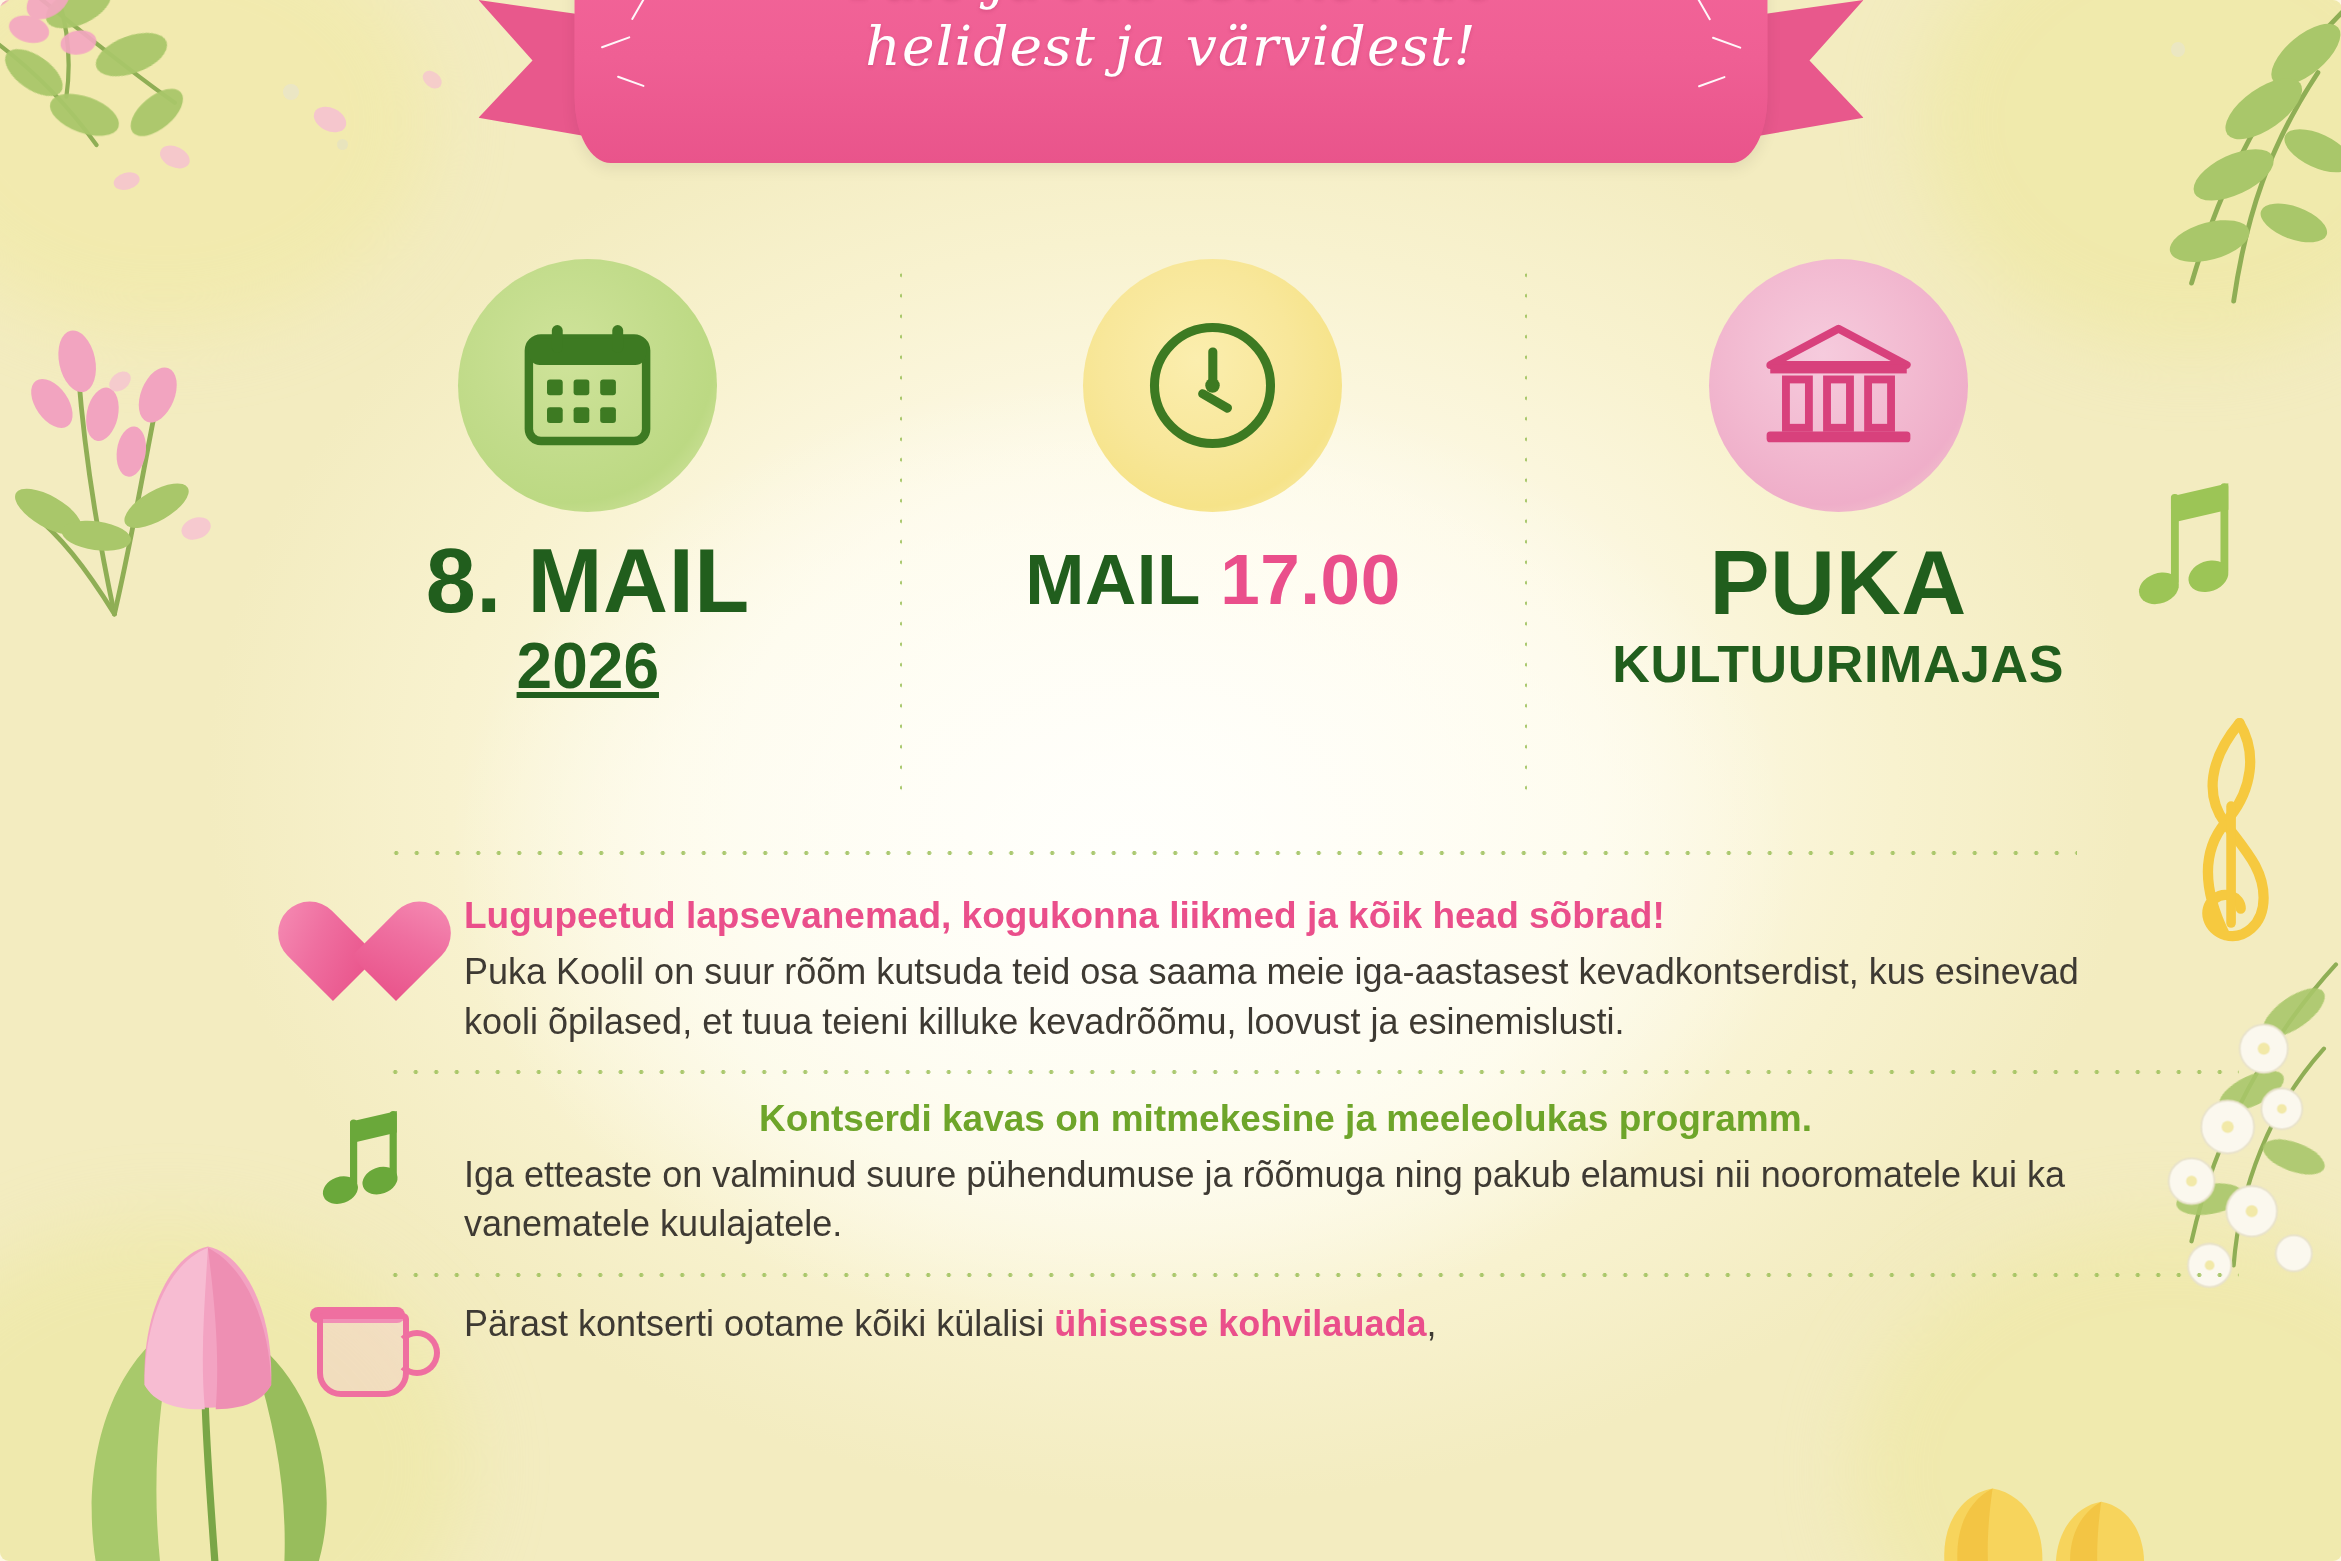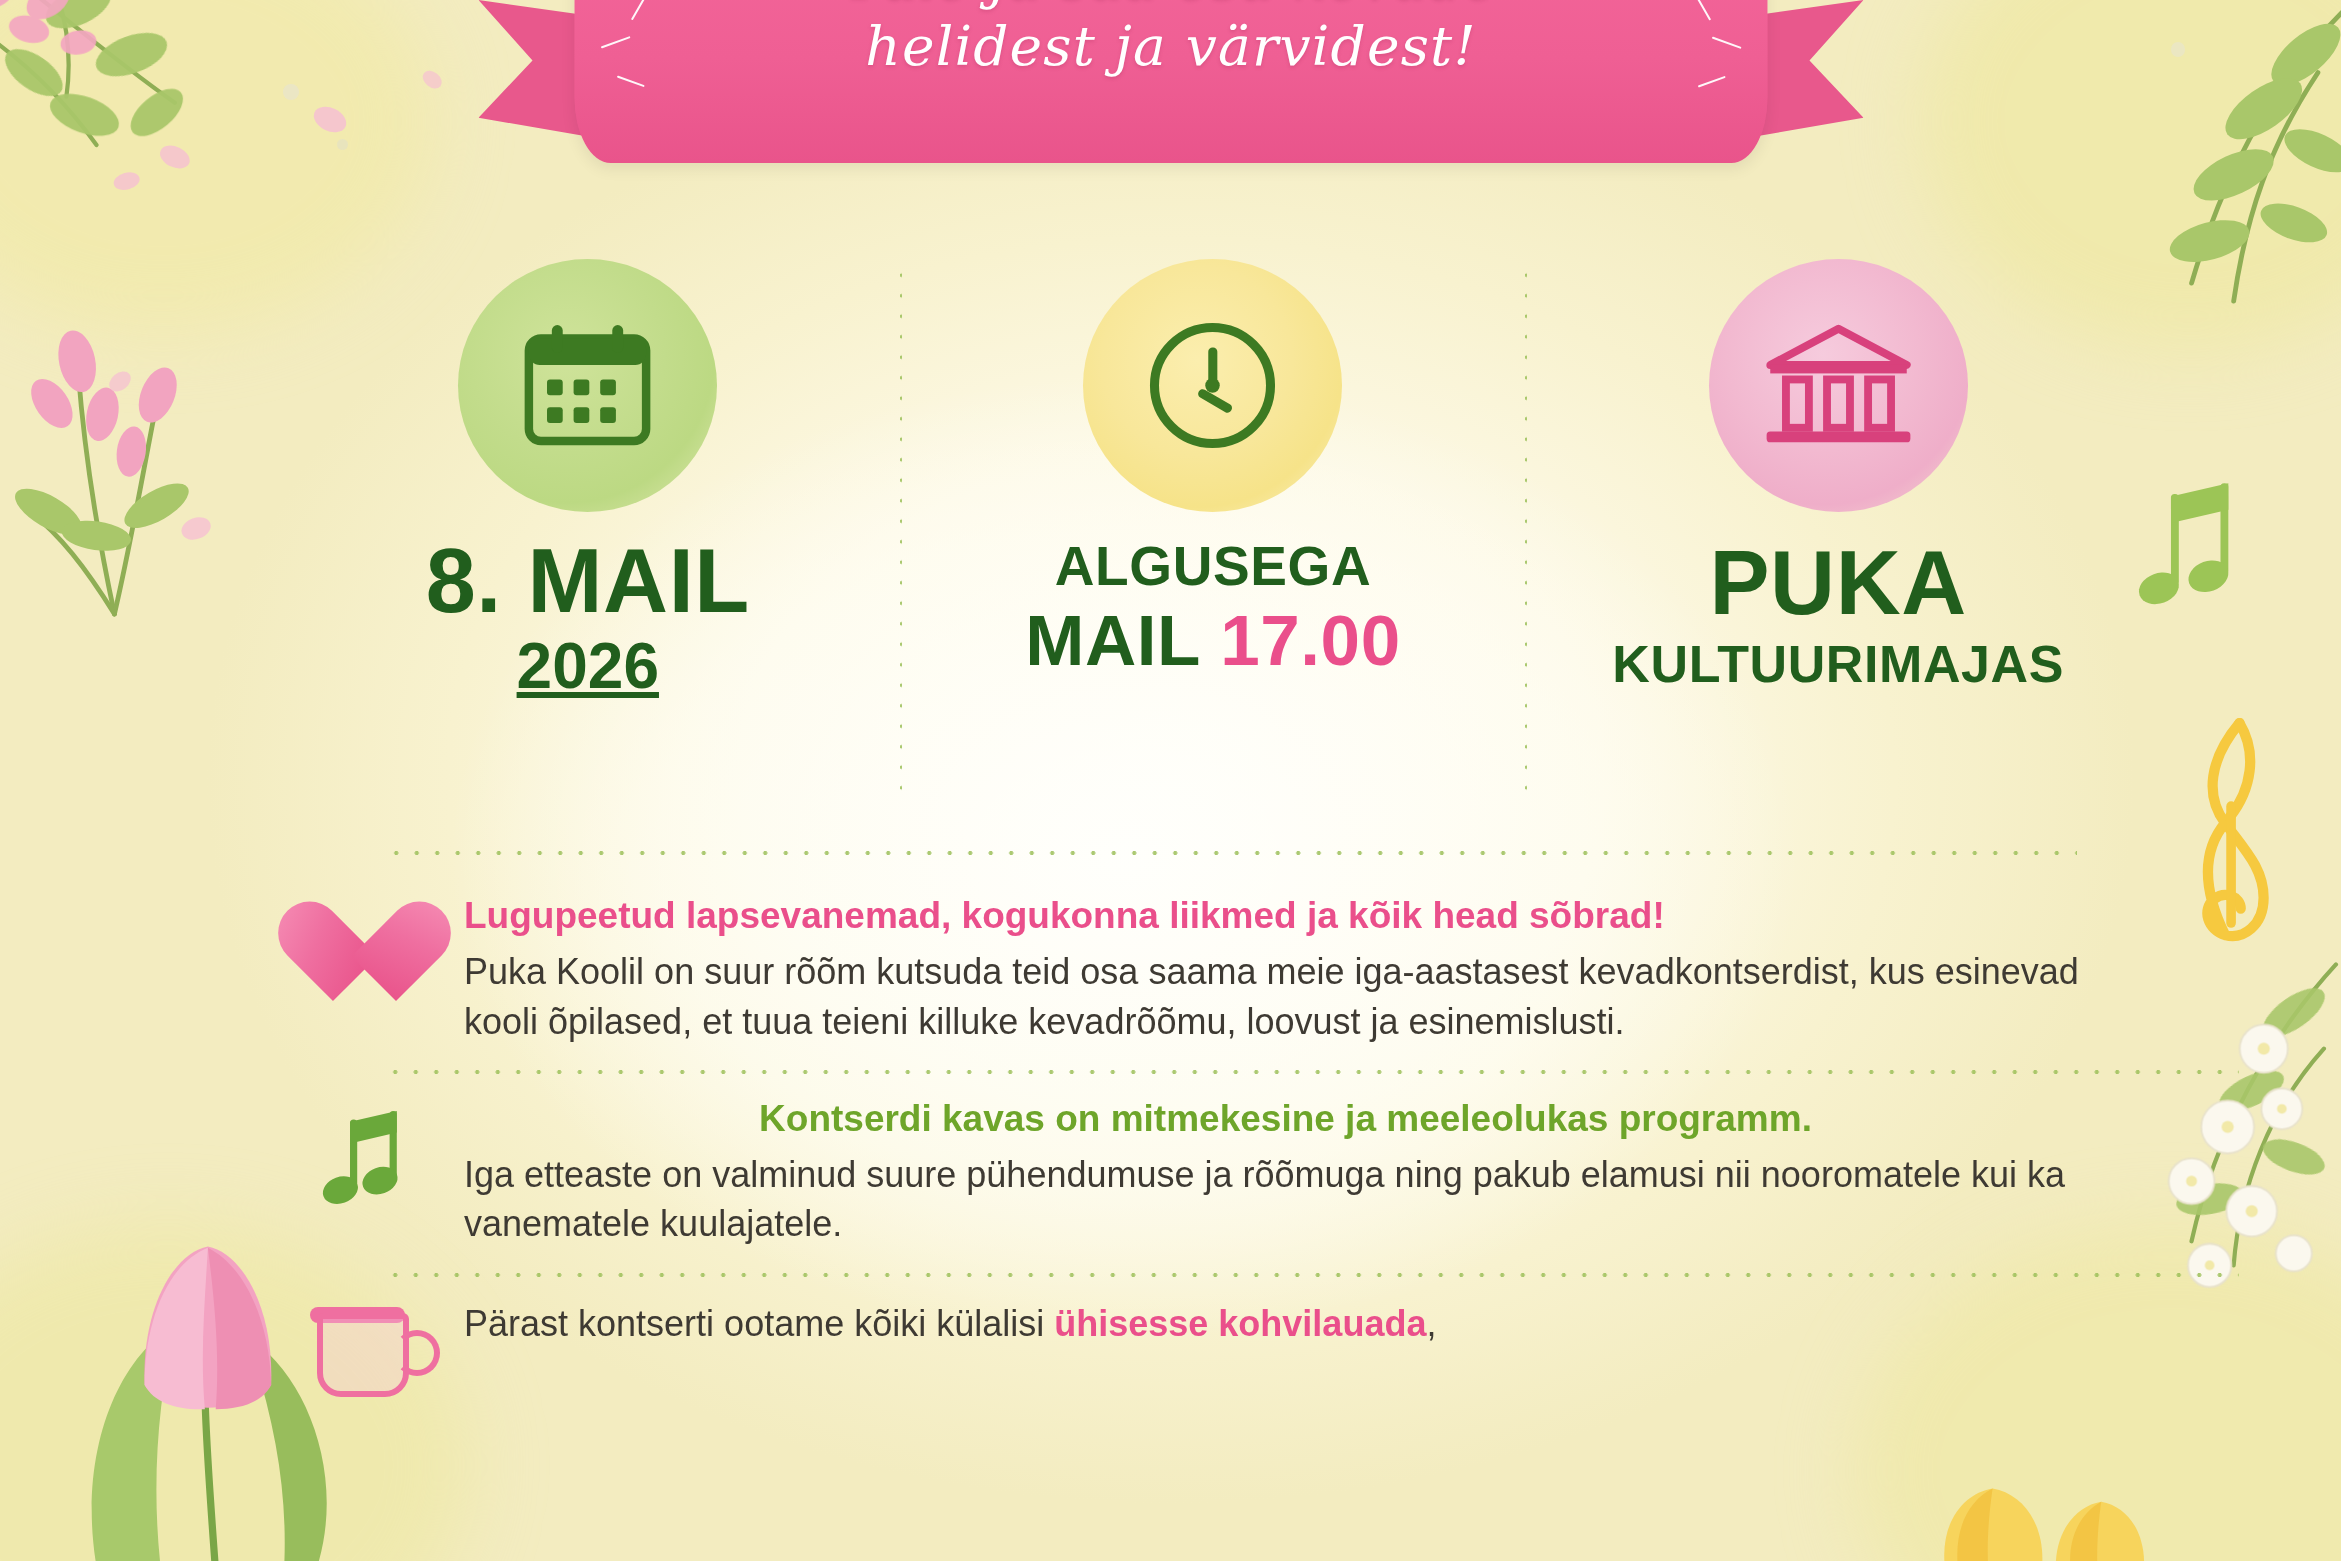--- a/index.html
+++ b/index.html
@@ -15,20 +15,21 @@
     position: relative;
   }
 
   
   .poster {
     position: absolute;
     inset: 0;
     background:
       radial-gradient(ellipse 964px 723px at 50% 50%, #fffdf4 0%, #fdf9e6 45%, #f8f2cf 75%, #f3ecc0 100%);
     overflow: hidden;
+    border-radius: 9px;
   }
   .paper-inner {
     position: absolute;
     inset: 0;
     background: radial-gradient(ellipse 843px 602px at 48% 55%, rgba(255,255,252,0.95) 0%, rgba(255,254,245,0.6) 55%, rgba(255,255,255,0) 80%);
     pointer-events: none;
   }
 
   
   .blotch {
@@ -437,21 +438,20 @@
 
     <div class="info-col">
       <div class="icon-blob blob-yellow">
         <svg width="139" height="139" viewBox="0 0 230 230">
           <circle cx="115" cy="115" r="96" fill="none" stroke="#3d7a22" stroke-width="15"></circle>
           <circle cx="115" cy="115" r="12" fill="#3d7a22"></circle>
           <rect x="108" y="52" width="15" height="70" rx="7" fill="#3d7a22"></rect>
           <rect x="112" y="110" width="15" height="62" rx="7" fill="#3d7a22" transform="rotate(-60 119 141)"></rect>
         </svg>
       </div>
-      <div class="big-label time-top">ALGUSEGA</div>
       <div class="big-label time-row">
         <span>MAIL</span>
         <span class="time-val">17.00</span>
       </div>
     </div>
 
     <div class="divider-dots"></div>
 
     <div class="info-col">
       <div class="icon-blob blob-pink">

